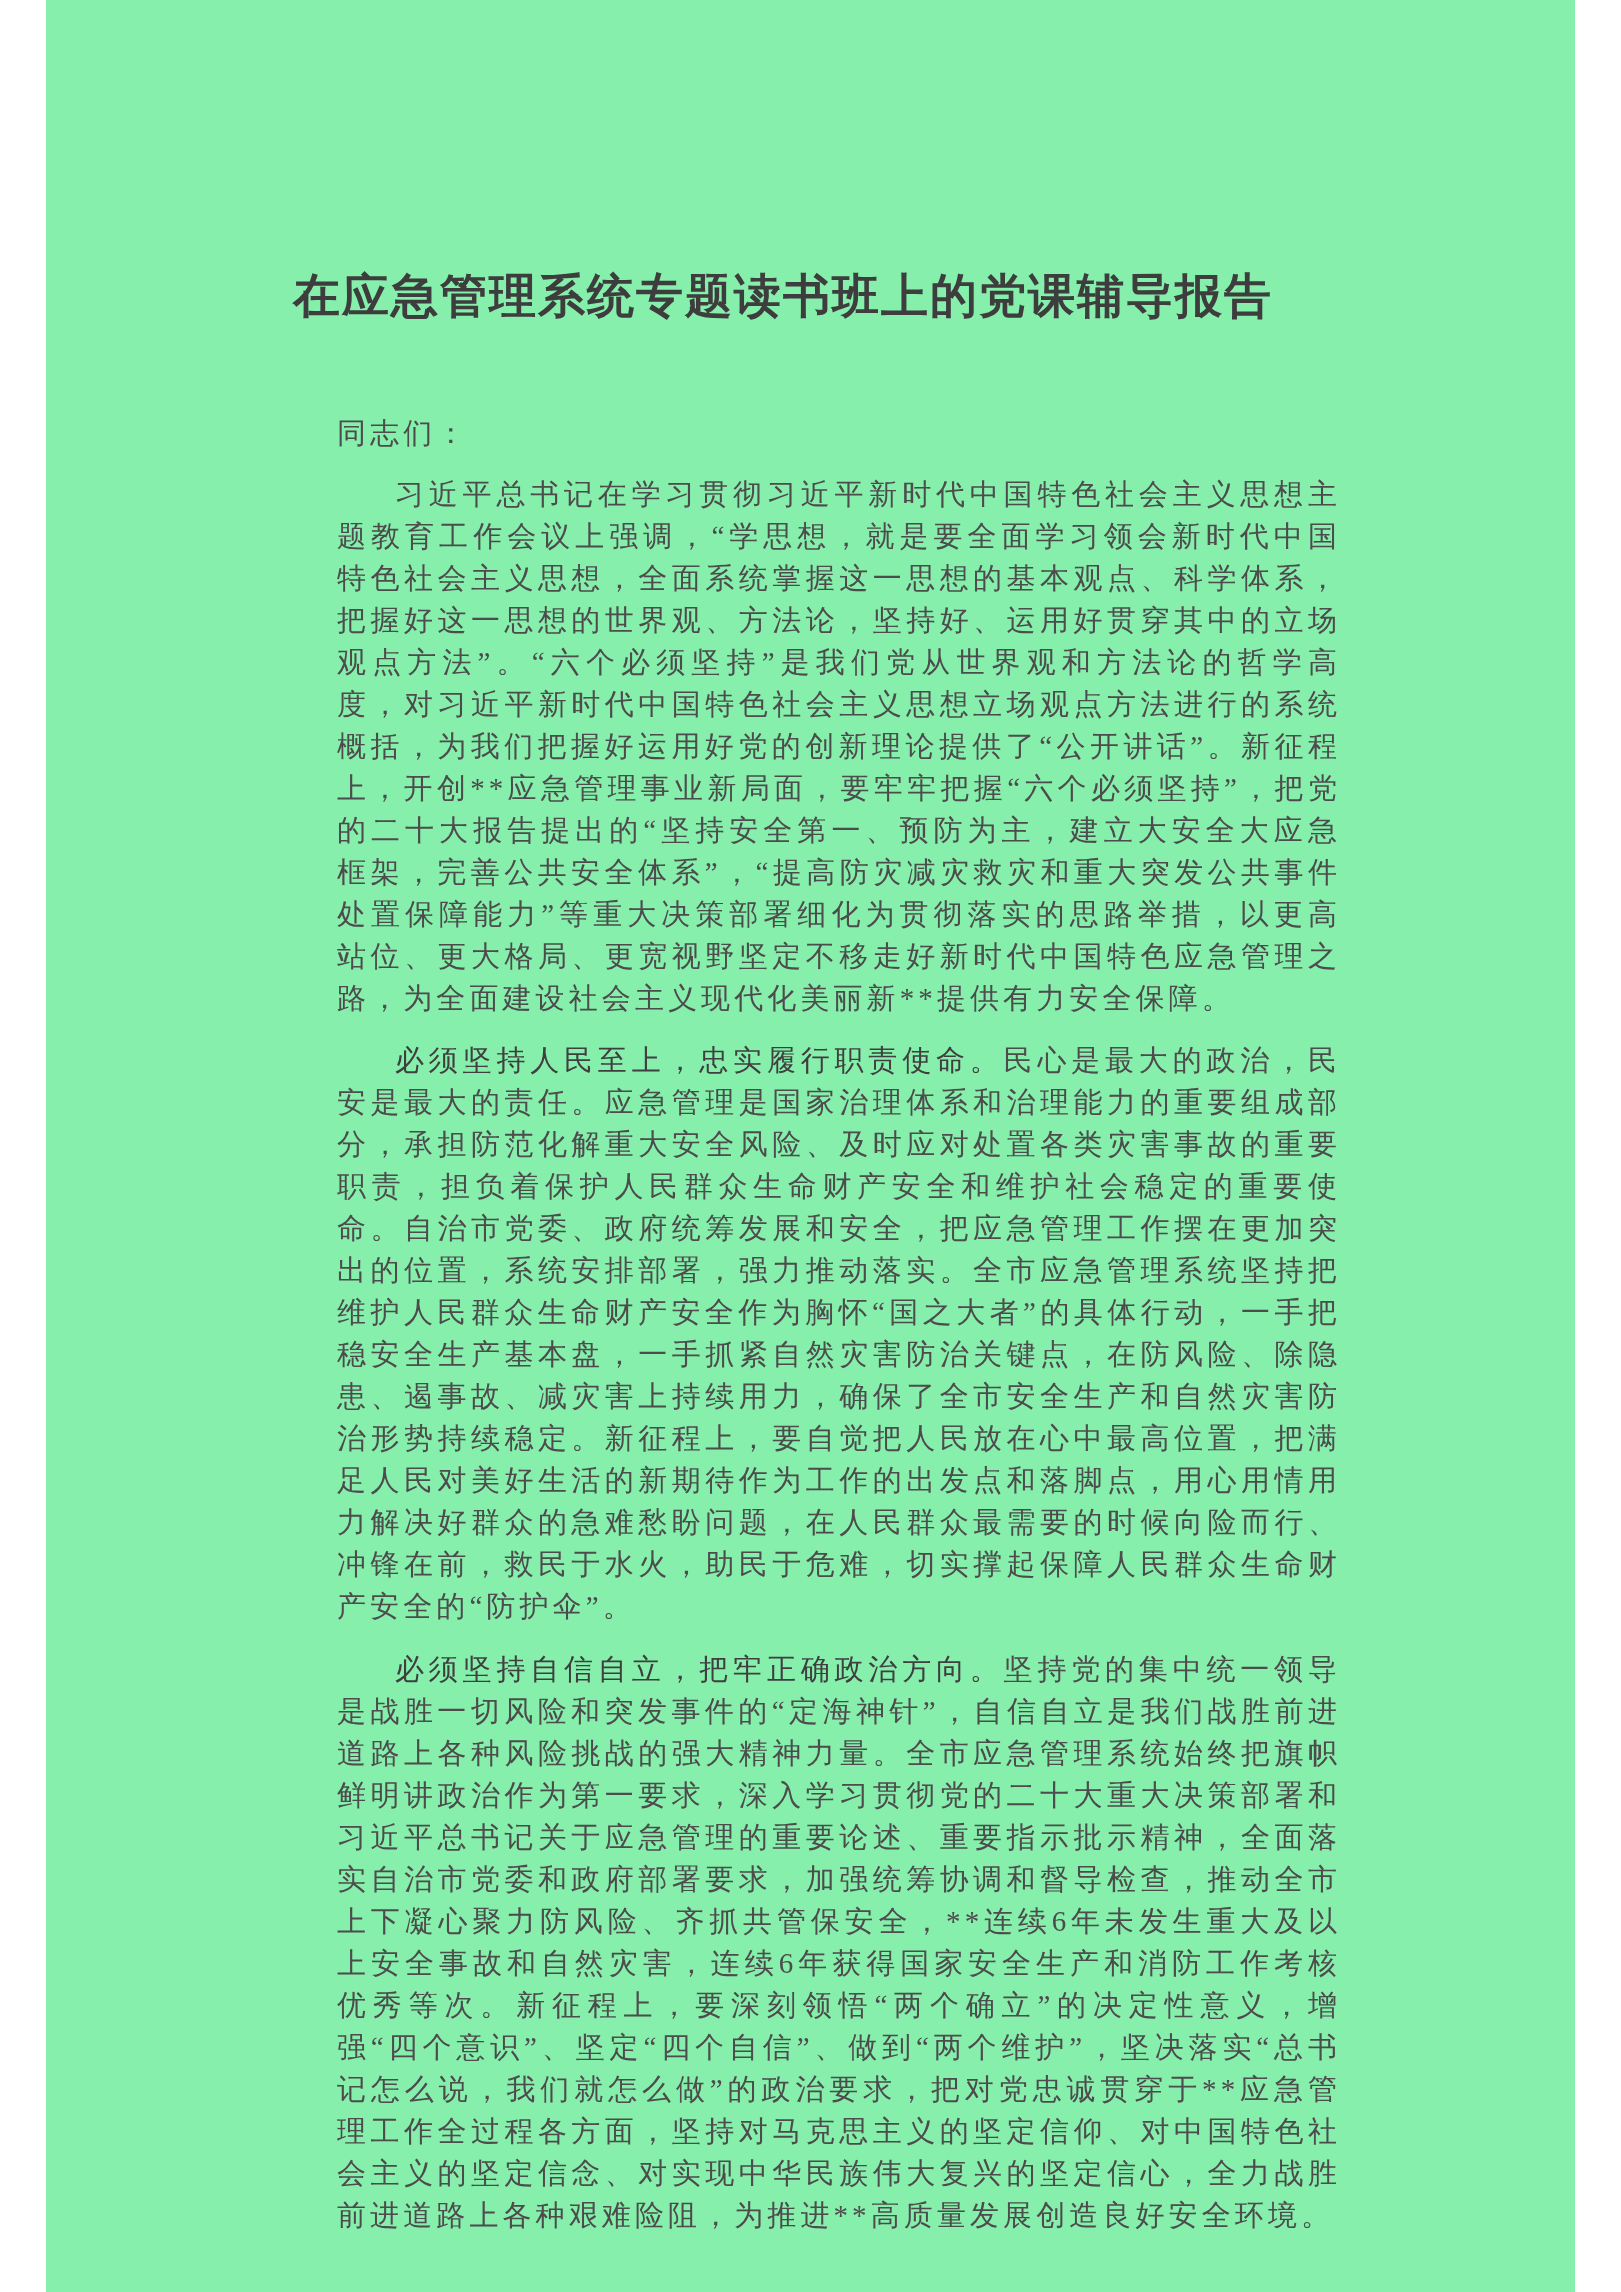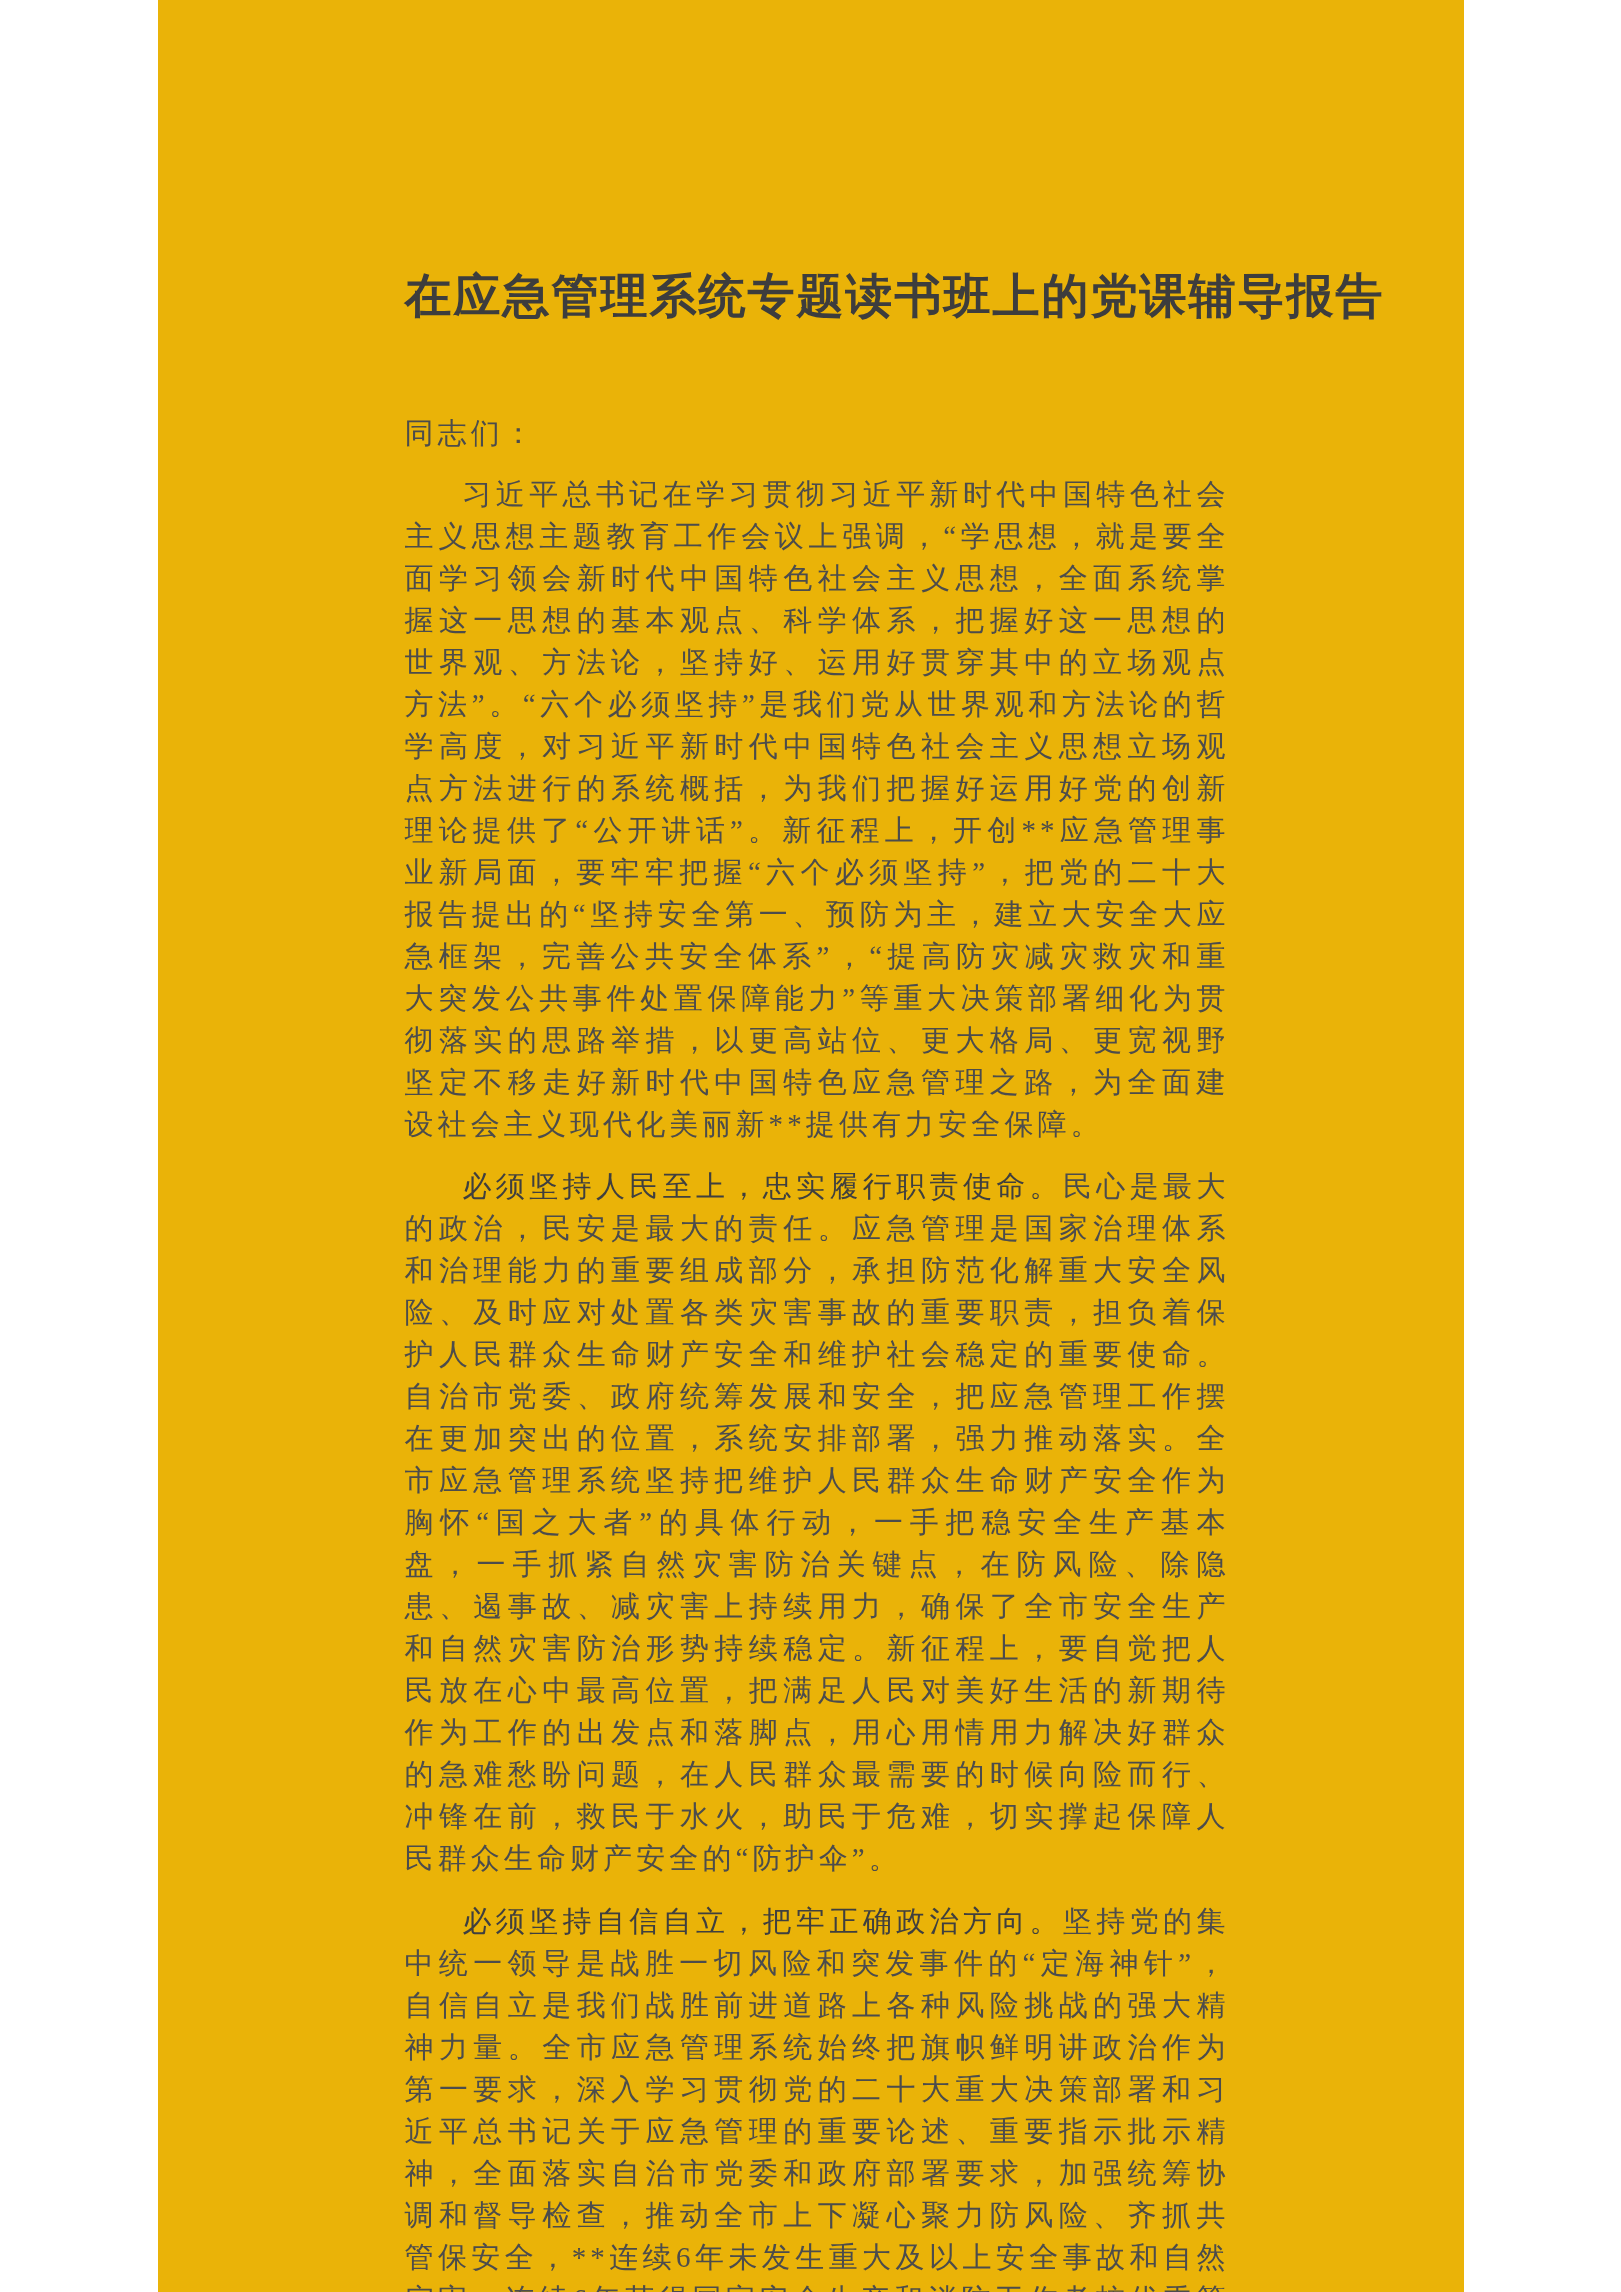--- a/index.html
+++ b/index.html
@@ -2,24 +2,24 @@
 <html><head>
 <meta charset="utf-8">
 <style>
   html, body {
     margin: 0;
     padding: 0;
     background: #ffffff;
   }
   .page {
     position: relative;
-    width: 1306px;
+    width: 1529px;
     height: 2293px;
     margin: 0 auto;
-    background: #eab308;
+    background: #86efac;
     box-sizing: border-box;
     padding: 272px 234px 0 247px;
     overflow: hidden;
   }
   .doc-title {
     font-family: "Liberation Sans", "DejaVu Sans", sans-serif;
     font-size: 47px;
     line-height: 47px;
     font-weight: bold;
     color: #3d3d3d;
@@ -28,20 +28,21 @@
     white-space: nowrap;
   }
   .body-text {
     font-family: "Liberation Serif", "DejaVu Serif", serif;
     font-size: 29px;
     line-height: 42px;
     color: #4c4c4c;
     letter-spacing: 4.1px;
     text-align: justify;
     text-justify: inter-ideograph;
+    margin-left: 44px;
   }
   p.salutation {
     margin: 0 0 18.6px 0;
     text-indent: 0;
     text-align: left;
   }
   p.body-para {
     margin: 0 0 20.6px 0;
     text-indent: 2em;
   }

